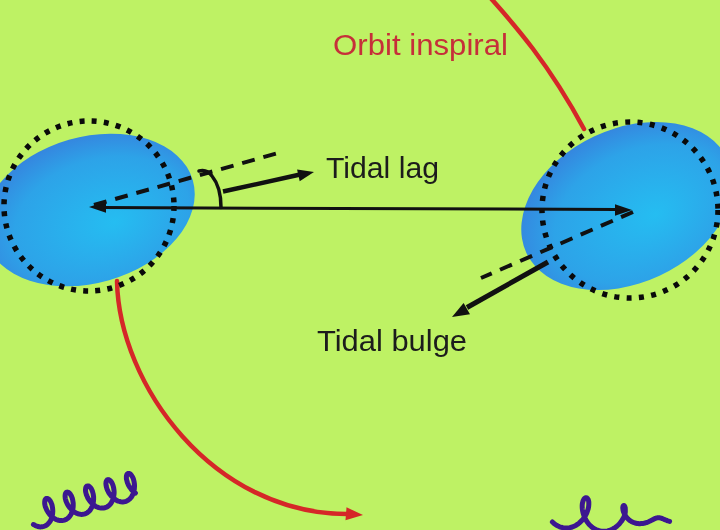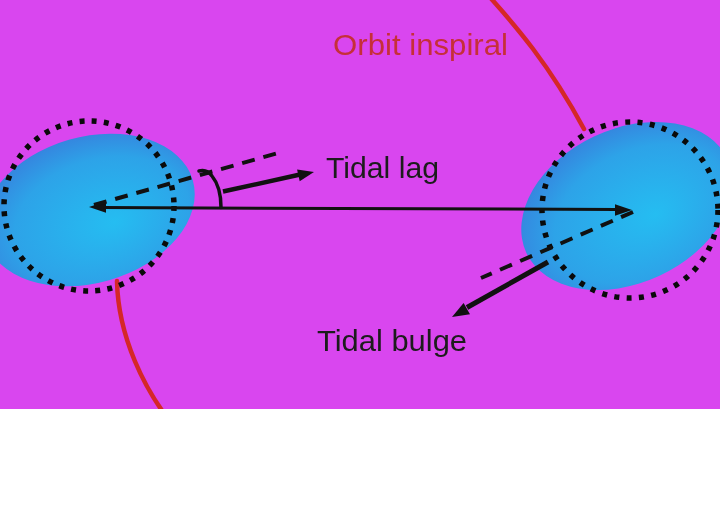--- a/index.html
+++ b/index.html
@@ -1,17 +1,17 @@
 <!DOCTYPE html>
 <html><head>
 <meta charset="utf-8">
 <style>
   html,body{margin:0;padding:0;background:#ffffff;}
   #canvas{
-    position:relative;width:720px;height:409px;background:#d946ef;overflow:hidden;
+    position:relative;width:720px;height:530px;background:#bef264;overflow:hidden;
     font-family:"Liberation Sans", sans-serif;
   }
   svg{display:block;}
   text{font-family:"Liberation Sans", sans-serif;}
 </style>
 </head>
 <body>
 
 <div id="canvas">
 <svg width="720" height="530" viewBox="0 0 720 530">

